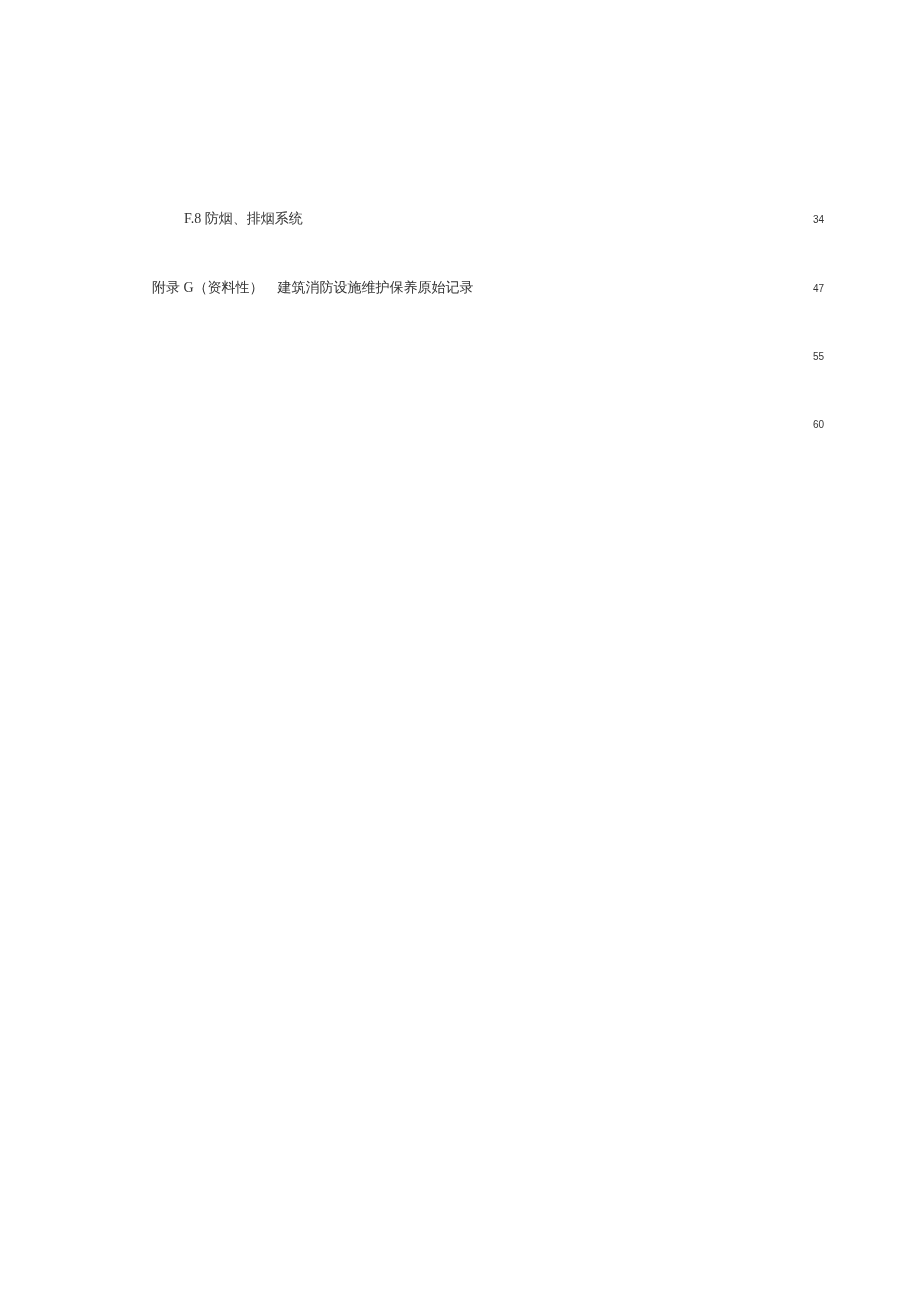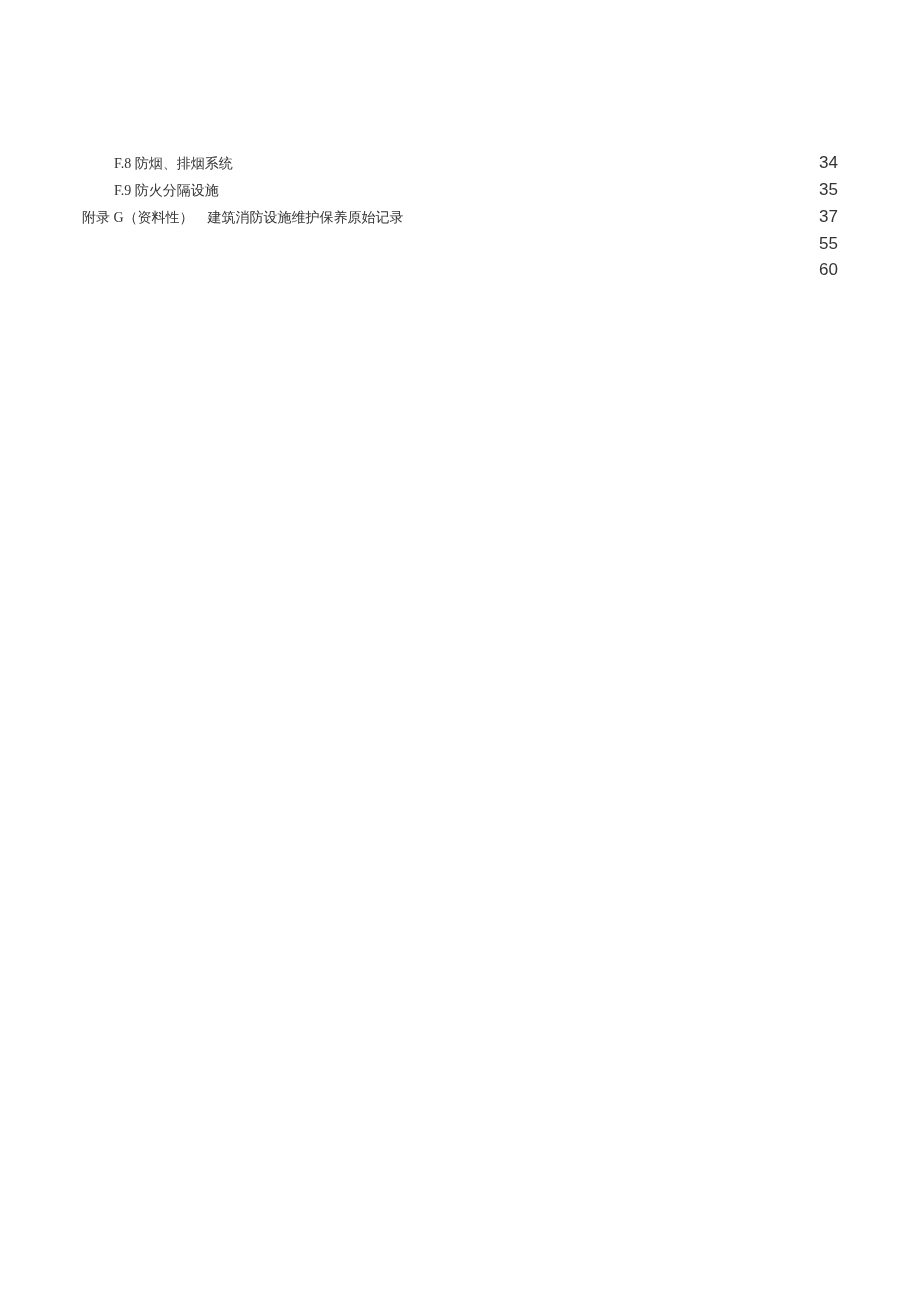--- a/index.html
+++ b/index.html
@@ -1,16 +1,16 @@
 <!DOCTYPE html>
 <html><head>
   <meta charset="utf-8">
   <style>
     * {
-      margin: 0;
+      margin: 14px;
       padding: 0;
       box-sizing: border-box;
     }
     body {
       width: 920px;
       height: 1301px;
       background: #ffffff;
       font-family: "SimSun", "宋体", serif;
       font-size: 14px;
       color: #333333;
@@ -43,42 +43,37 @@
       position: absolute;
       left: 0;
       letter-spacing: 0px;
       font-family: "Arial", sans-serif;
       font-size: 13px;
       color: #333333;
     }
     .toc-page {
       flex: 0 0 auto;
       font-family: "Arial", sans-serif;
-      font-size: 17px;
+      font-size: 10px;
       text-align: right;
     }
   </style>
 </head>
 <body>
 
 <ul class="toc-list">
   <li class="toc-entry sub">
     <span class="toc-label">F.8 防烟、排烟系统</span>
     <span class="toc-dots"></span>
     <span class="toc-page">34</span>
   </li>
-  <li class="toc-entry sub">
-    <span class="toc-label">F.9 防火分隔设施</span>
-    <span class="toc-dots"></span>
-    <span class="toc-page">35</span>
-  </li>
   <li class="toc-entry">
     <span class="toc-label">附录 G（资料性）　建筑消防设施维护保养原始记录</span>
     <span class="toc-dots"></span>
-    <span class="toc-page">37</span>
+    <span class="toc-page">47</span>
   </li>
   <li class="toc-entry">
     <span class="toc-dots"></span>
     <span class="toc-page">55</span>
   </li>
   <li class="toc-entry">
     <span class="toc-dots"></span>
     <span class="toc-page">60</span>
   </li>
 </ul>

